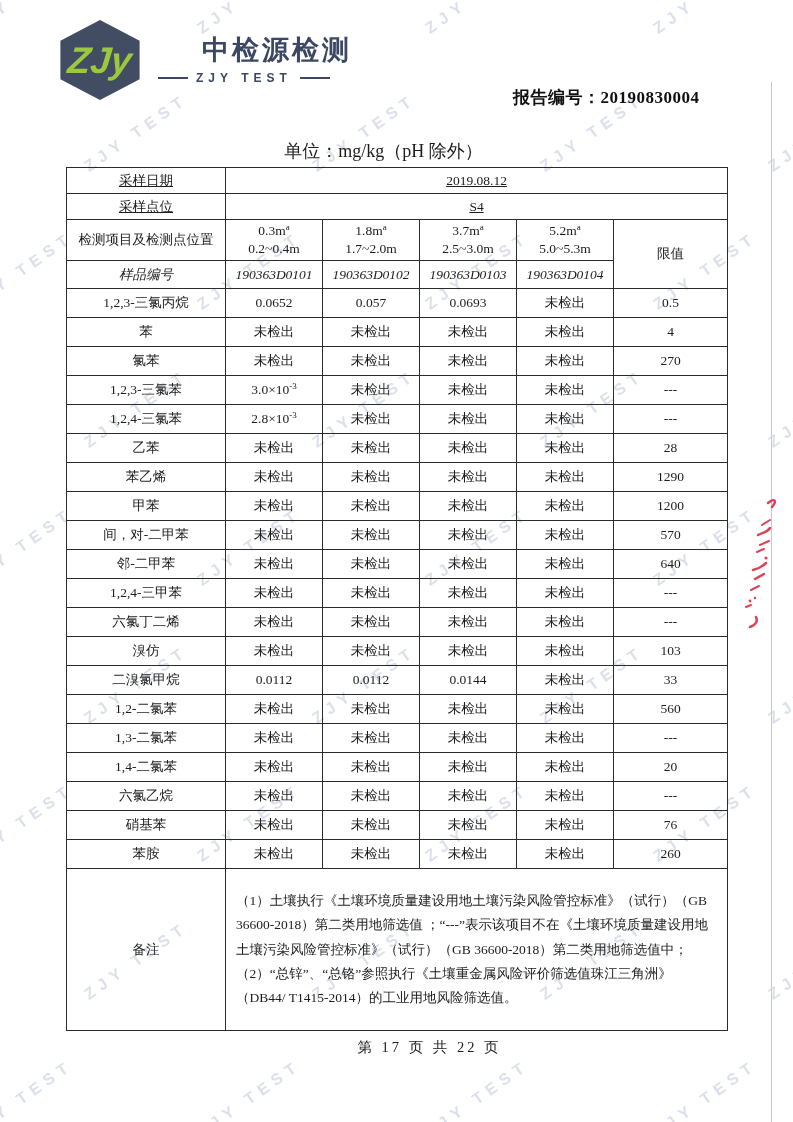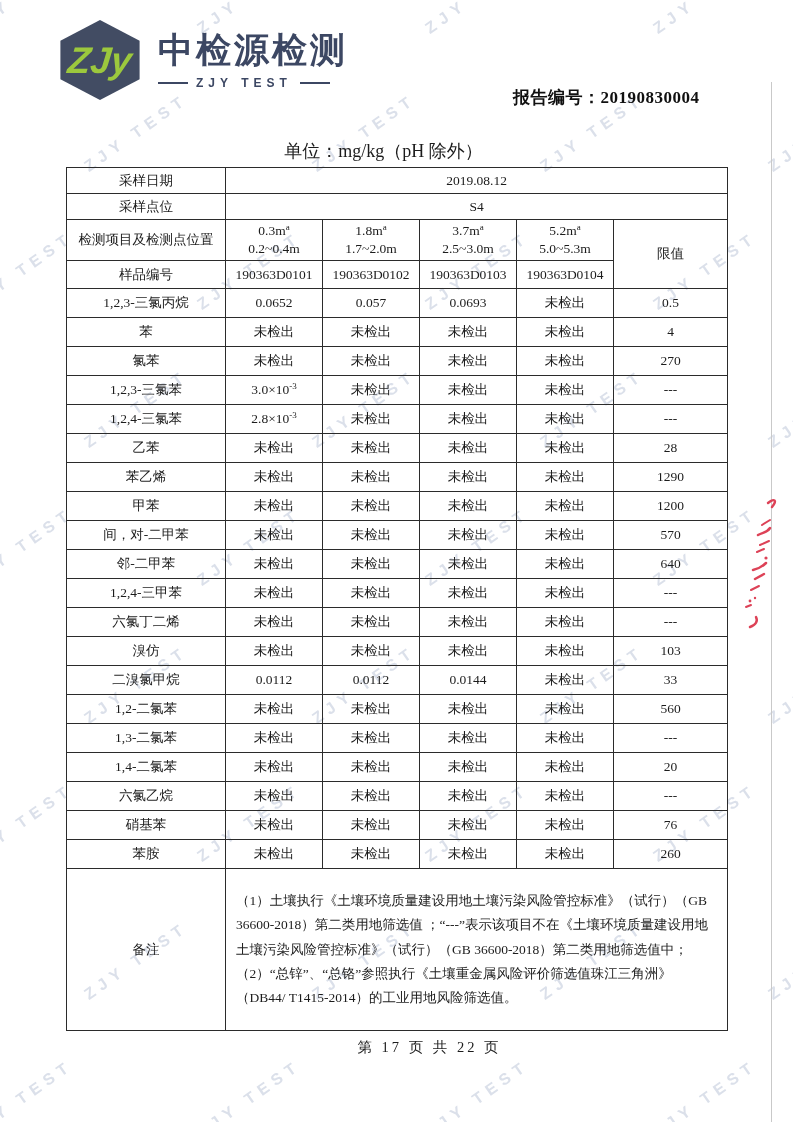--- a/index.html
+++ b/index.html
@@ -24,21 +24,21 @@
     display:flex;align-items:center;justify-content:center;
   }
   #hex .mono{
     font-family:"Liberation Sans","DejaVu Sans",sans-serif;
     font-weight:bold;font-style:italic;font-size:37px;letter-spacing:0px;
     transform:skewX(-6deg);line-height:1;
   }
   #logo-text{margin-left:14px;}
   #company-cn{
     font-family:"Liberation Sans","DejaVu Sans",sans-serif;
-    font-weight:bold;font-size:35px;letter-spacing:3px;line-height:1.15;
+    font-weight:bold;font-size:27px;letter-spacing:3px;line-height:1.15;margin-left:44px;
   }
   #company-en-row{display:flex;align-items:center;margin-top:5px;}
   #company-en-row .dash{display:inline-block;width:30px;height:0;border-top:2px solid #3c4763;}
   #company-en{
     font-family:"Liberation Sans","DejaVu Sans",sans-serif;
     font-weight:bold;font-size:12px;letter-spacing:5px;margin:0 8px;
   }
   #report-no{
     position:absolute;top:86px;left:513px;z-index:2;
     font-weight:bold;font-size:17px;letter-spacing:.5px;color:#101010;
@@ -49,24 +49,24 @@
     font-size:18px;
   }
   
   #tbl-wrap{position:absolute;top:167px;left:66px;z-index:1;}
   table{border-collapse:collapse;table-layout:fixed;width:661px;background:transparent;}
   td{
     border:1px solid #2b2b2b;text-align:center;vertical-align:middle;
     font-size:13.5px;padding:0 2px;overflow:hidden;
   }
   table{border:1.5px solid #222;}
-  tr.hrow td{height:25px;}
+  tr.hrow td{height:25px;text-decoration:underline;}
   tr.drow td{height:28px;}
   tr#depth-row td{height:40px;line-height:1.35;}
-  tr#sample-row td{height:27px;}
+  tr#sample-row td{height:27px;font-style:italic;}
   td.remark-cell{
     text-align:left;vertical-align:middle;padding:20px 10px;line-height:1.8;font-size:13.5px;
   }
   .remark-line{text-align:left;}
   sup{font-size:9px;line-height:0;}
   
   #footer{
     position:absolute;top:1038px;left:0;width:100%;text-align:center;z-index:2;
     font-size:14.5px;letter-spacing:3px;margin-left:33px;
   }

